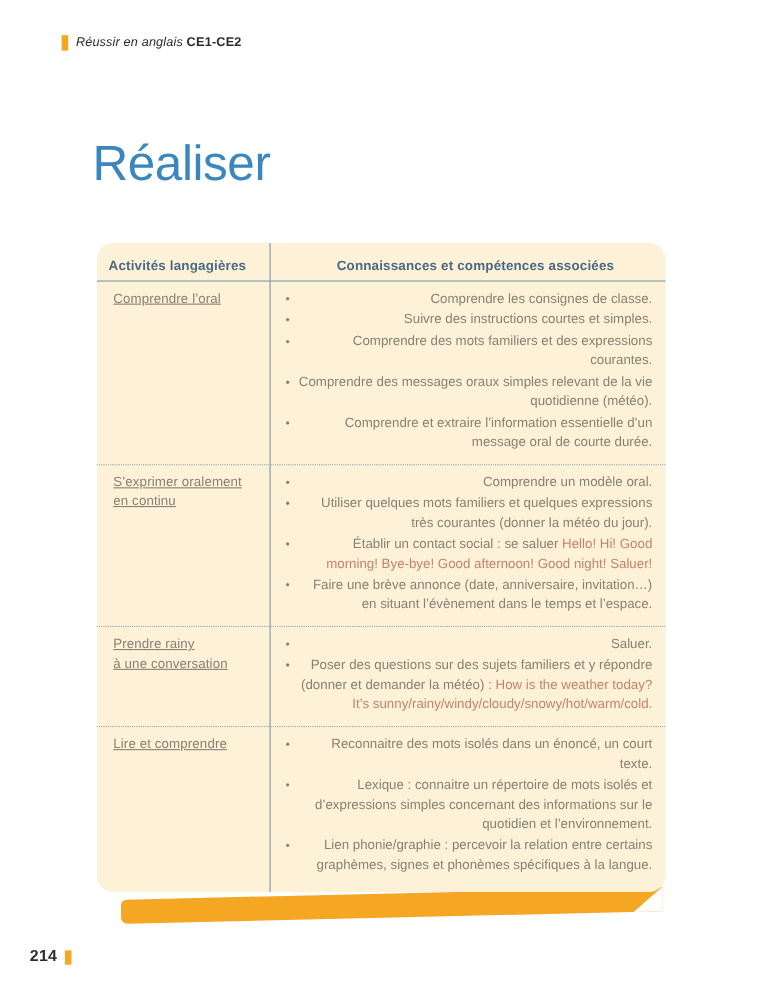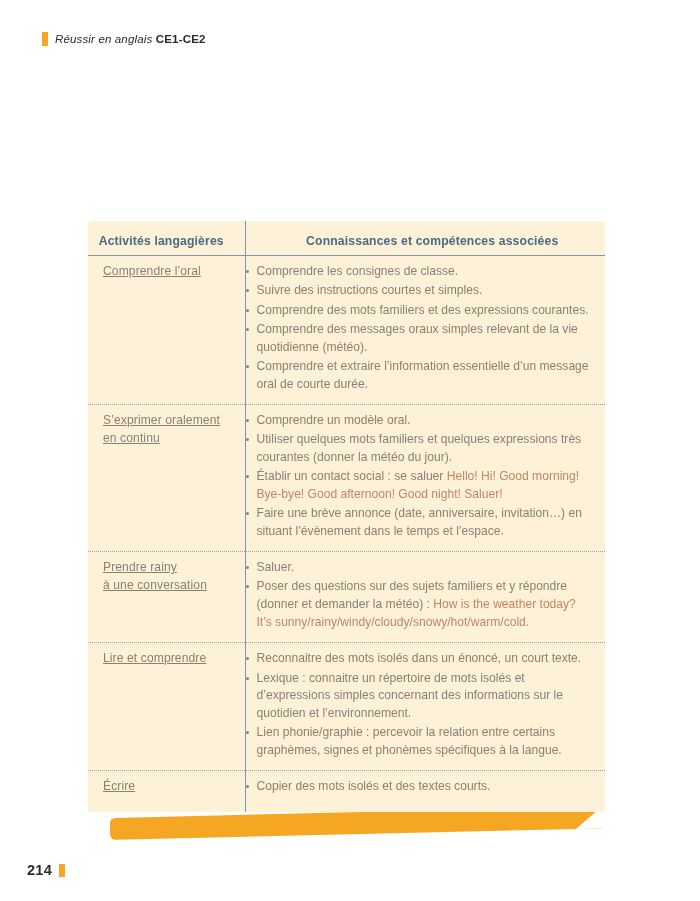--- a/index.html
+++ b/index.html
@@ -12,21 +12,21 @@
     background: #ffffff;
     font-family: "Liberation Sans", sans-serif;
     position: relative;
     overflow: hidden;
     -webkit-font-smoothing: antialiased;
   }
 
   
   .runhead {
     position: absolute;
-    left: 42px;
+    left: 56px;
     top: 32px;
     display: flex;
     align-items: center;
     gap: 7px;
   }
   .runhead-bar {
     width: 6px;
     height: 14px;
     background: #f5a623;
     display: block;
@@ -86,21 +86,21 @@
     border-color: transparent transparent #ffffff transparent;
   }
 
   
   .panel {
     position: absolute;
     left: 88px;
     top: 221px;
     width: 517px;
     background: #fdf2d7;
-    border-radius: 3px;
+    border-radius: 15px;
     padding: 0;
     z-index: 2;
   }
 
   table.comp-table {
     width: 100%;
     border-collapse: collapse;
     table-layout: fixed;
   }
   table.comp-table col.c1 { width: 157px; }
@@ -132,22 +132,23 @@
     line-height: 1.47;
     padding: 7px 0 9px 0;
   }
   table.comp-table tbody tr td.cell-skill {
     padding-left: 15px;
     padding-right: 8px;
     border-right: 1.3px solid #7d96a9;
     letter-spacing: .1px;
   }
   table.comp-table tbody tr td.cell-list {
-    padding-left: 0;
+    padding-left: 14px;
     padding-right: 12px;
+    text-align: right;
   }
   table.comp-table tbody tr + tr td {
     border-top: 1.4px dotted #8fa6b6;
     margin-left: 16px;
   }
   table.comp-table tbody tr:last-child td {
     padding-bottom: 14px;
   }
 
   .skill-line { display: block; text-decoration: underline; }
@@ -200,20 +201,21 @@
 </style>
 </head>
 <body>
 
 <div class="runhead">
   <span class="runhead-bar"></span>
   <span class="runhead-text"><span>Réussir en anglais </span><span class="rh-strong">CE1-CE2</span></span>
 </div>
 
 <h1 class="page-title">
+  <span class="tl">Réaliser</span>
 </h1>
 
 <div class="orange-tab"></div>
 
 <div class="panel">
   <table class="comp-table">
     <colgroup>
         <col class="c1">
         <col class="c2">
       </colgroup>
@@ -269,30 +271,20 @@
             <span class="skill-line">Lire et comprendre</span>
           </td>
           <td class="cell-list">
             <ul class="bullets">
               <li><span>Reconnaitre des mots isolés dans un énoncé, un court texte.</span></li>
               <li><span>Lexique : connaitre un répertoire de mots isolés et d’expressions simples concernant des informations sur le quotidien et l’environnement.</span></li>
               <li><span>Lien phonie/graphie : percevoir la relation entre certains graphèmes, signes et phonèmes spécifiques à la langue.</span></li>
             </ul>
           </td>
         </tr>
-        <tr>
-          <td class="cell-skill">
-            <span class="skill-line">Écrire</span>
-          </td>
-          <td class="cell-list">
-            <ul class="bullets">
-              <li><span>Copier des mots isolés et des textes courts.</span></li>
-            </ul>
-          </td>
-        </tr>
       </tbody>
   </table>
 </div>
 
 <div class="folio">
   <span class="folio-num">214</span>
   <span class="folio-bar"></span>
 </div>
 
 </body></html>

